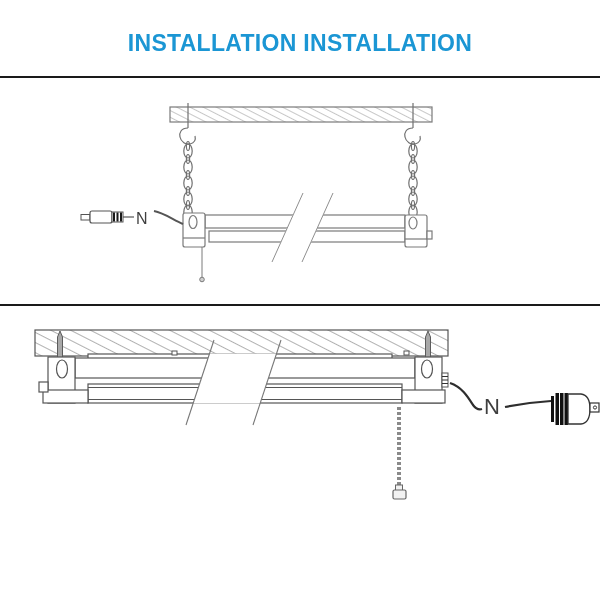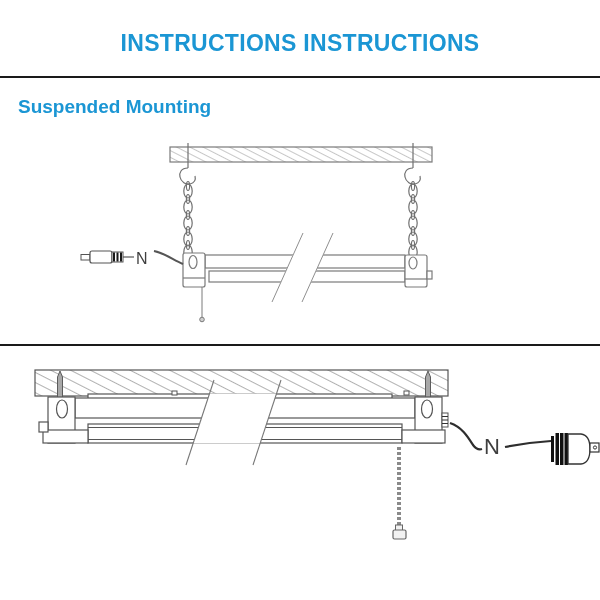--- a/index.html
+++ b/index.html
@@ -34,26 +34,25 @@
   text.wire-label {
     font-family: "Liberation Sans", sans-serif;
     fill: #3f3f3f;
   }
 </style>
 </head>
 <body>
 
 <div class="page">
 
-  <h1 class="title">INSTRUCTIONS INSTRUCTIONS</h1>
+  <h1 class="title">INSTALLATION INSTALLATION</h1>
 
   <hr class="divider top">
 
   <section>
-    <h2 class="section-heading">Suspended Mounting</h2>
 
     <svg class="diagram suspended" width="600" height="215" viewBox="0 0 600 215">
       <defs>
         <pattern id="hatch1" width="6" height="40" patternUnits="userSpaceOnUse" patternTransform="rotate(-63)">
           <line x1="0" y1="0" x2="0" y2="40" stroke="#8f8f8f" stroke-width="1"></line>
         </pattern>
         <g id="hookChain" stroke="#707070" stroke-width="1.2" fill="none">
           <line x1="0" y1="18" x2="0" y2="43"></line>
           <path d="M0,43 c-7,0 -9,5 -8,9 c1,5 6,8 10,7 c4,-1 6,-4 5,-8"></path>
           <ellipse cx="0" cy="61" rx="1.6" ry="4.5"></ellipse>

